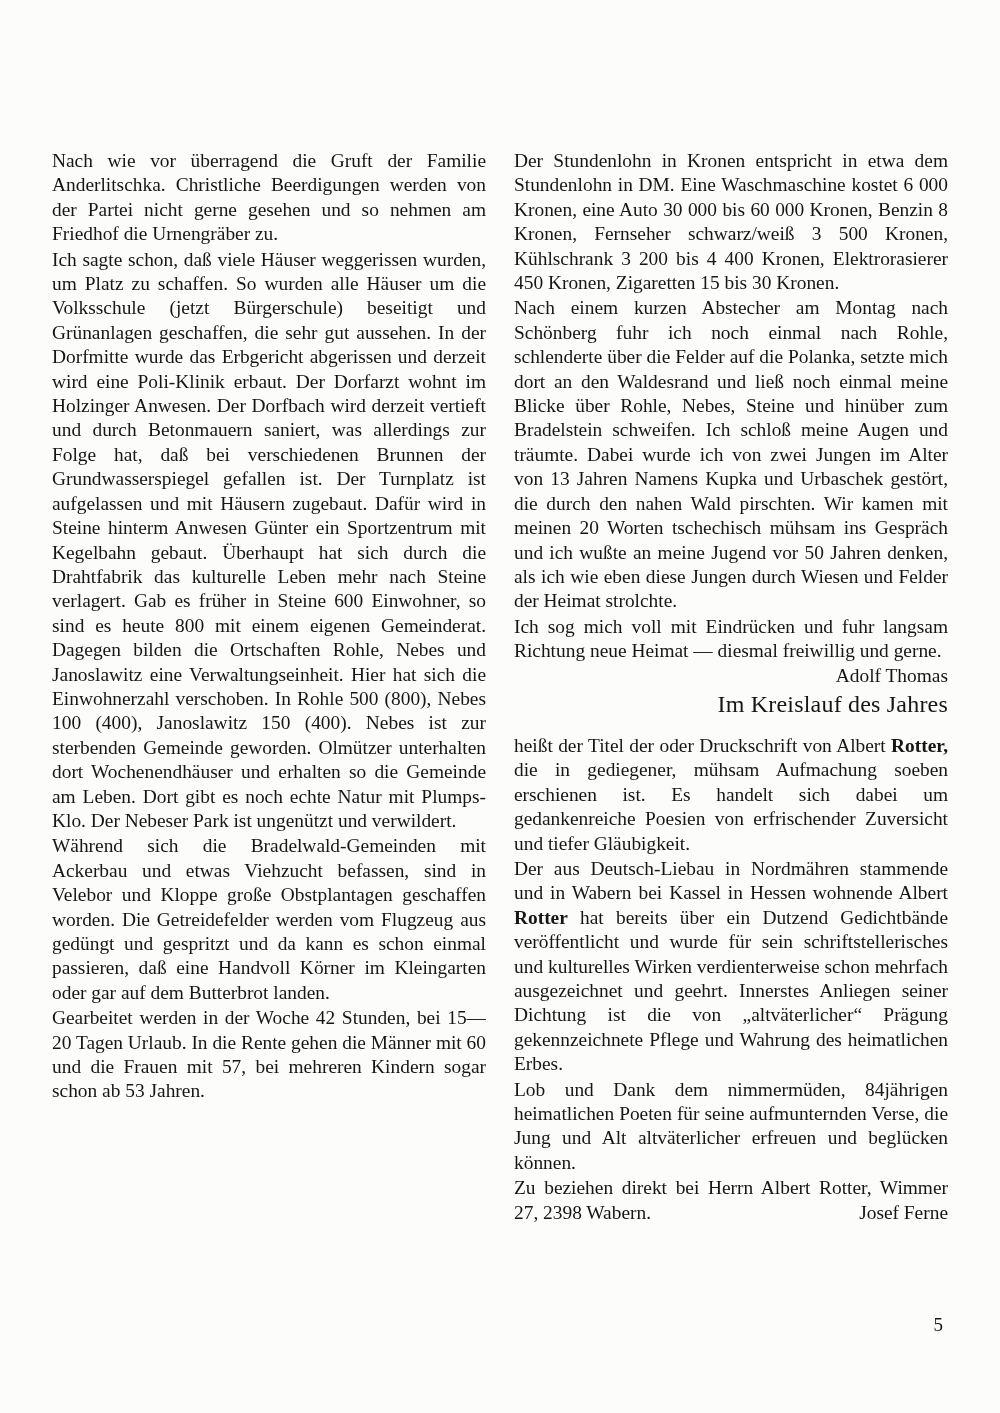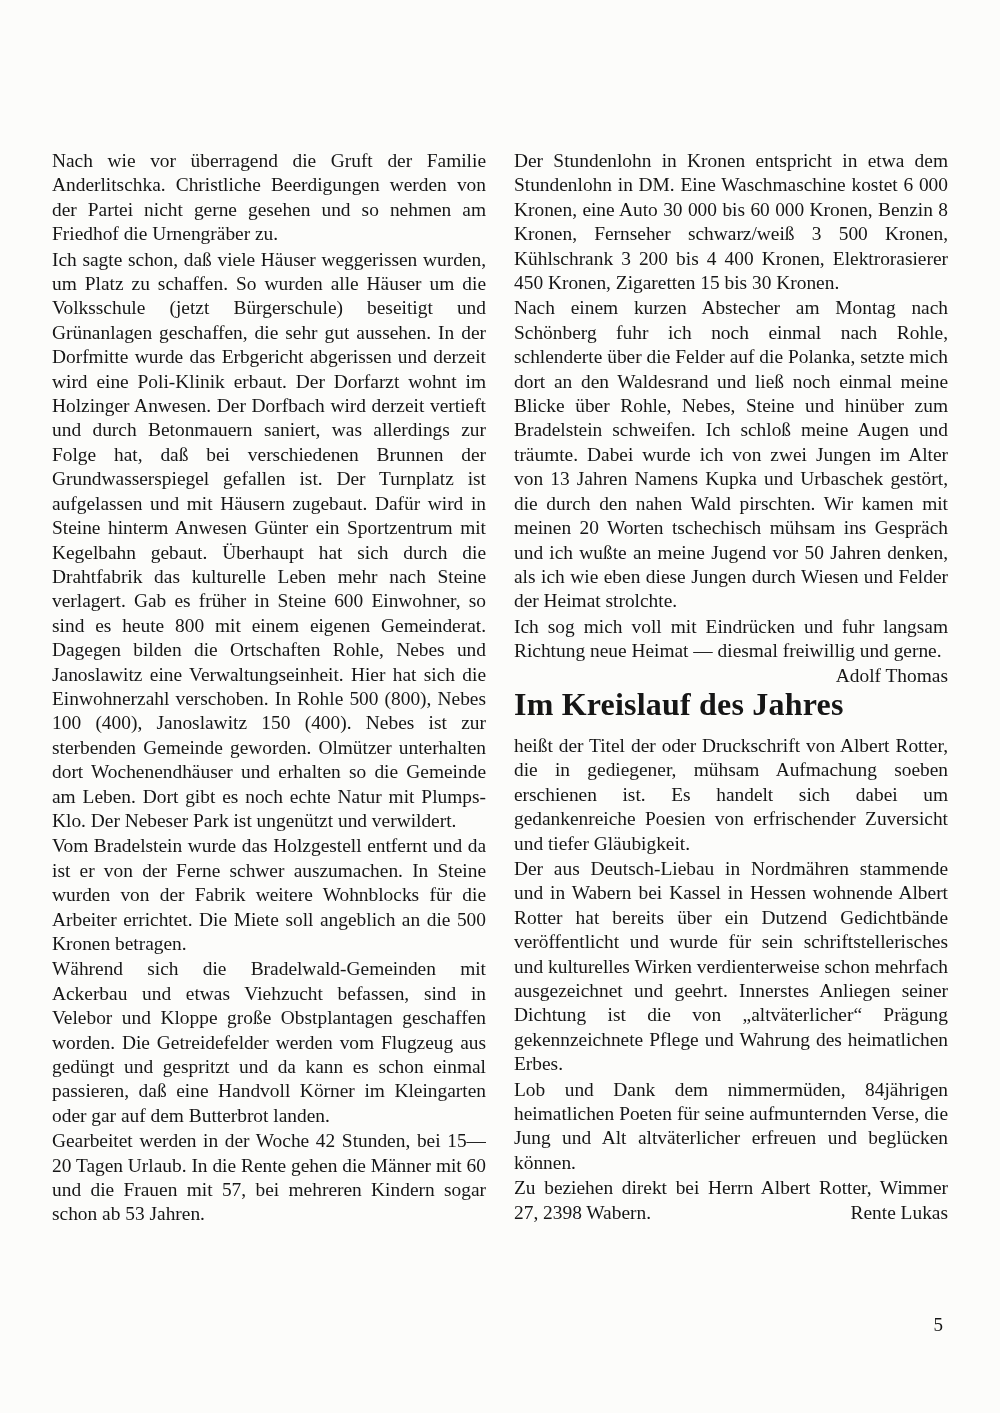--- a/index.html
+++ b/index.html
@@ -28,43 +28,42 @@
     line-height: 24.4px;
     text-align: justify;
     hyphens: auto;
     -webkit-hyphens: auto;
   }
   .column p { margin: 0 0 1px 0; }
   .sig {
     float: right;
   }
   .article-heading {
-    font-size: 32px;
-    font-weight: bold;
-    text-align: left;
+    font-size: 24px;
+    font-weight: normal;
+    text-align: right;
     margin: 28px 0 18px 0;
     letter-spacing: 0.2px;
   }
-  .bold { font-weight: normal; }
+  .bold { font-weight: bold; }
   .page-number {
     position: absolute;
     right: 57px;
     top: 1314px;
     font-size: 19px;
   }
 </style>
 </head>
 <body>
 
 <div class="content">
 
   <div class="column">
     <p>Nach wie vor überragend die Gruft der Familie Anderlitschka. Christliche Beerdigungen werden von der Partei nicht gerne gesehen und so nehmen am Friedhof die Urnengräber zu.</p>
     <p>Ich sagte schon, daß viele Häuser weggerissen wurden, um Platz zu schaffen. So wurden alle Häuser um die Volksschule (jetzt Bürgerschule) beseitigt und Grünanlagen geschaffen, die sehr gut aussehen. In der Dorfmitte wurde das Erbgericht abgerissen und derzeit wird eine Poli-Klinik erbaut. Der Dorfarzt wohnt im Holzinger Anwesen. Der Dorfbach wird derzeit vertieft und durch Betonmauern saniert, was allerdings zur Folge hat, daß bei verschiedenen Brunnen der Grundwasserspiegel gefallen ist. Der Turnplatz ist aufgelassen und mit Häusern zugebaut. Dafür wird in Steine hinterm Anwesen Günter ein Sportzentrum mit Kegelbahn gebaut. Überhaupt hat sich durch die Drahtfabrik das kulturelle Leben mehr nach Steine verlagert. Gab es früher in Steine 600 Einwohner, so sind es heute 800 mit einem eigenen Gemeinderat. Dagegen bilden die Ortschaften Rohle, Nebes und Janoslawitz eine Verwaltungseinheit. Hier hat sich die Einwohnerzahl verschoben. In Rohle 500 (800), Nebes 100 (400), Janoslawitz 150 (400). Nebes ist zur sterbenden Gemeinde geworden. Olmützer unterhalten dort Wochenendhäuser und erhalten so die Gemeinde am Leben. Dort gibt es noch echte Natur mit Plumps-Klo. Der Nebeser Park ist ungenützt und verwildert.</p>
-    <p>Vom Bradelstein wurde das Holzgestell entfernt und da ist er von der Ferne schwer auszumachen. In Steine wurden von der Fabrik weitere Wohnblocks für die Arbeiter errichtet. Die Miete soll angeblich an die 500 Kronen betragen.</p>
     <p>Während sich die Bradelwald-Gemeinden mit Ackerbau und etwas Viehzucht befassen, sind in Velebor und Kloppe große Obstplantagen geschaffen worden. Die Getreidefelder werden vom Flugzeug aus gedüngt und gespritzt und da kann es schon einmal passieren, daß eine Handvoll Körner im Kleingarten oder gar auf dem Butterbrot landen.</p>
     <p>Gearbeitet werden in der Woche 42 Stunden, bei 15—20 Tagen Urlaub. In die Rente gehen die Männer mit 60 und die Frauen mit 57, bei mehreren Kindern sogar schon ab 53 Jahren.</p>
   </div>
 
   <div class="column">
     <p>Der Stundenlohn in Kronen entspricht in etwa dem Stundenlohn in DM. Eine Waschmaschine kostet 6&nbsp;000 Kronen, eine Auto 30&nbsp;000 bis 60&nbsp;000 Kronen, Benzin 8 Kronen, Fernseher schwarz/weiß 3&nbsp;500 Kronen, Kühlschrank 3&nbsp;200 bis 4&nbsp;400 Kronen, Elektrorasierer 450 Kronen, Zigaretten 15 bis 30 Kronen.</p>
     <p>Nach einem kurzen Abstecher am Montag nach Schönberg fuhr ich noch einmal nach Rohle, schlenderte über die Felder auf die Polanka, setzte mich dort an den Waldesrand und ließ noch einmal meine Blicke über Rohle, Nebes, Steine und hinüber zum Bradelstein schweifen. Ich schloß meine Augen und träumte. Dabei wurde ich von zwei Jungen im Alter von 13 Jahren Namens Kupka und Urbaschek gestört, die durch den nahen Wald pirschten. Wir kamen mit meinen 20 Worten tschechisch mühsam ins Gespräch und ich wußte an meine Jugend vor 50 Jahren denken, als ich wie eben diese Jungen durch Wiesen und Felder der Heimat strolchte.</p>
     <p>
       <span>Ich sog mich voll mit Eindrücken und fuhr langsam Richtung neue Heimat — diesmal freiwillig und gerne.</span>
       <span class="sig">Adolf Thomas</span>
@@ -77,19 +76,19 @@
     </p>
 
     <p>
       <span>Der aus Deutsch-Liebau in Nordmähren stammende und in Wabern bei Kassel in Hessen wohnende Albert </span><span class="bold">Rotter</span><span> hat bereits über ein Dutzend Gedichtbände veröffentlicht und wurde für sein schriftstellerisches und kulturelles Wirken verdienterweise schon mehrfach ausgezeichnet und geehrt. Innerstes Anliegen seiner Dichtung ist die von „altväterlicher“ Prägung gekennzeichnete Pflege und Wahrung des heimatlichen Erbes.</span>
     </p>
 
     <p>Lob und Dank dem nimmermüden, 84jährigen heimatlichen Poeten für seine aufmunternden Verse, die Jung und Alt altväterlicher erfreuen und beglücken können.</p>
 
     <p>
       <span>Zu beziehen direkt bei Herrn Albert Rotter, Wimmer 27, 2398 Wabern.</span>
-      <span class="sig">Rente Lukas</span>
+      <span class="sig">Josef Ferne</span>
     </p>
   </div>
 
 </div>
 
 <div class="page-number">5</div>
 
 </body></html>

